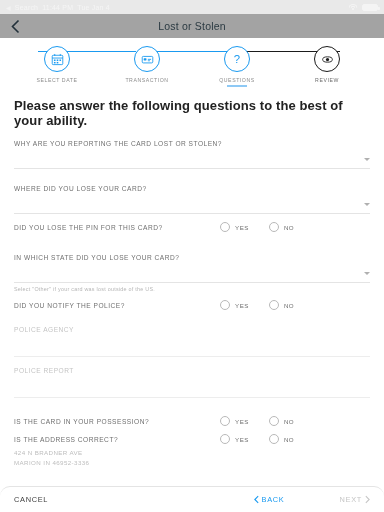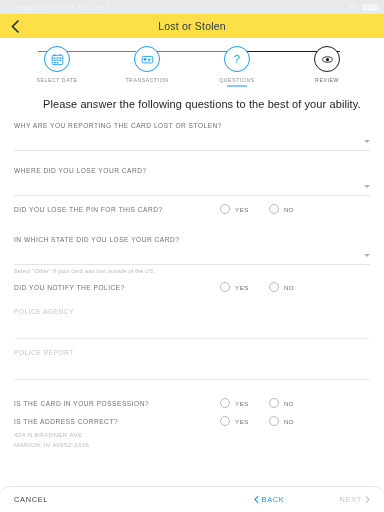--- a/index.html
+++ b/index.html
@@ -35,21 +35,21 @@
     width: 16px; height: 7px; border: 1px solid #f4f4f4;
     border-radius: 2px; background: #f4f4f4; position: relative;
   }
   .battery::after {
     content: ""; position: absolute; right: -3px; top: 2px;
     width: 2px; height: 3px; background: #f4f4f4; border-radius: 0 1px 1px 0;
   }
 
   
   .header {
-    height: 24px; background: #fde047;
+    height: 24px; background: #a3a3a3;
     display: flex; align-items: center; position: relative;
   }
   .back-chevron {
     width: 30px; height: 24px;
     display: flex; align-items: center; justify-content: center;
     cursor: pointer;
   }
   .back-chevron svg { display: block; }
   .header-title {
     position: absolute; left: 0; right: 0; text-align: center;
@@ -86,22 +86,22 @@
     margin: 2px auto 0;
   }
 
   
   .body {
     padding: 0 14px;
     height: 410px;
     overflow: hidden;
   }
   .intro {
-    font-size: 11px; color: #222; font-weight: normal;
-    letter-spacing: .1px; padding: 6px 0 12px; margin-left: 29px;
+    font-size: 13px; color: #222; font-weight: bold;
+    letter-spacing: .1px; padding: 6px 0 12px;
   }
   .q-label {
     font-size: 6.6px; color: #6f6f6f; letter-spacing: .5px;
     text-transform: uppercase;
   }
   .q-label.faint { color: #c4c4c4; }
 
   .field {
     position: relative;
     border-bottom: 1px solid #e4e4e4;

